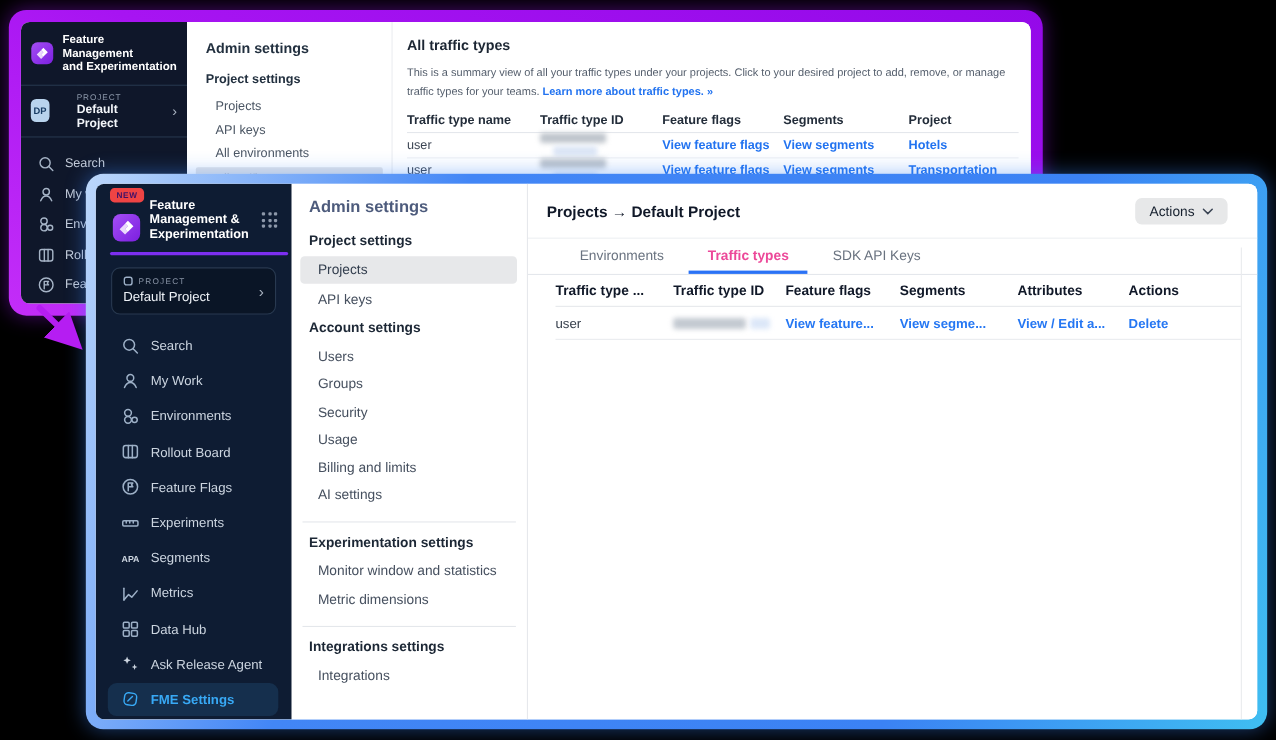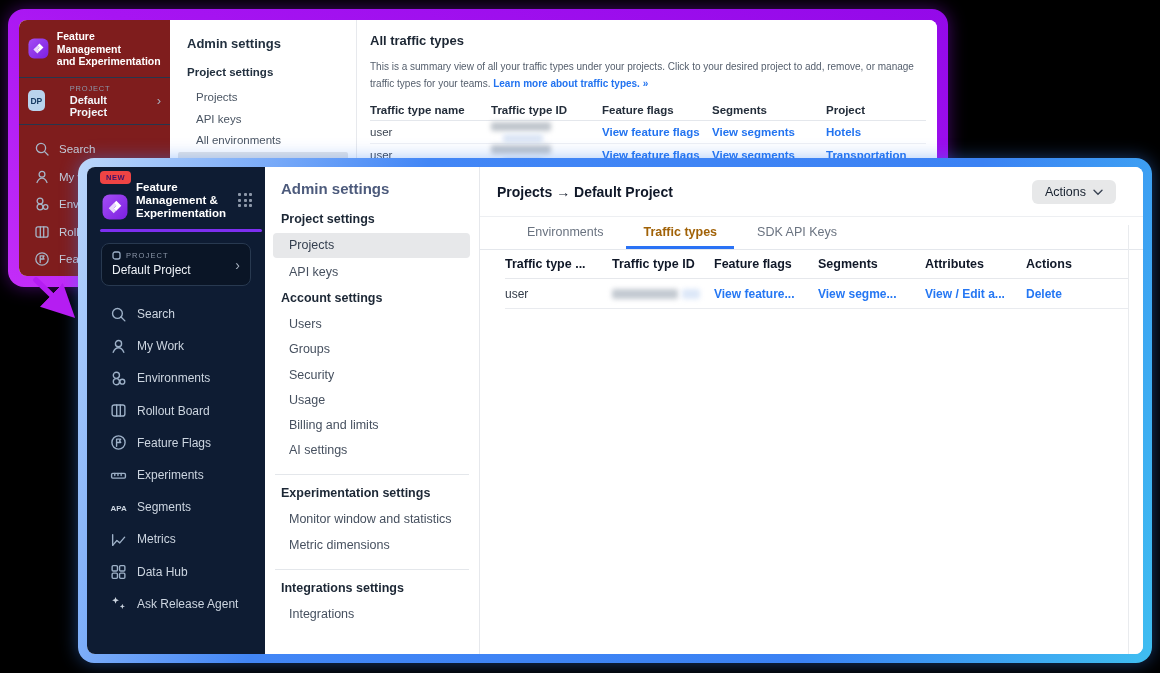--- a/index.html
+++ b/index.html
@@ -16,21 +16,21 @@
                background:linear-gradient(110deg,#bcd7fb 0%,#4286f6 28%,#3b82f4 72%,#3fbef1 100%);
                box-shadow:0 0 18px rgba(60,130,245,.45); }
   .win-inner { width:100%; height:100%; background:#fff; border-radius:8px;
                overflow:hidden; display:flex; }
 
   
   .anno-arrow { position:absolute; left:24px; top:270px; z-index:4; }
 
   
   .win-back { font-size:11.5px; }
-  .p-side { width:151px; flex-shrink:0; background:#7f1d1d; color:#c3cbd8; }
+  .p-side { width:151px; flex-shrink:0; background:#0f172a; color:#c3cbd8; }
   .p-logo { display:flex; gap:8px; padding:10px 9px 9px 9px; align-items:center; }
   .p-logo-text { display:flex; flex-direction:column; color:#fff; font-weight:bold;
                  font-size:10.5px; line-height:12.5px; }
   .p-divider { border-top:1px solid #26364d; }
   .p-project { display:flex; align-items:center; gap:25px; padding:6px 9px; cursor:pointer; }
   .dp-badge { width:21px; height:21px; border-radius:5px; background:#b9d3ed; color:#173b63;
               font-size:8.5px; font-weight:bold; display:flex; align-items:center; justify-content:center; }
   .p-proj-text { display:flex; flex-direction:column; gap:1px; }
   .p-proj-label { font-size:7.5px; letter-spacing:.8px; color:#8d99ab; }
   .p-proj-name  { font-size:11px; font-weight:bold; color:#f2f5f9; }
@@ -99,21 +99,21 @@
   .b-main { flex:1; background:#fff; position:relative; }
   .b-main-rule { position:absolute; right:14px; top:58px; bottom:0; width:1px; background:#e9ebee; }
   .b-header { display:flex; align-items:center; padding:13px 27px 0 17px; }
   .b-header h1 { font-size:14px; font-weight:bold; color:#101828; }
   .actions-btn { margin-left:auto; display:flex; align-items:center; gap:7px; background:#e7e8e9;
                  border:none; border-radius:6px; padding:5px 13px; font-size:12.5px; color:#16202e;
                  font-family:inherit; cursor:pointer; }
   .b-header-divider { border-bottom:1px solid #edeff2; margin-top:12px; }
   .b-tabs { display:flex; gap:6px; padding-left:30px; border-bottom:1px solid #e4e7ec; height:33px; }
   .b-tab { padding:0 17px; line-height:31px; font-size:12.5px; color:#6a7380; cursor:pointer; }
-  .b-tab.active { color:#a16207; font-weight:bold; border-bottom:3px solid #2a72f5; }
+  .b-tab.active { color:#ec4899; font-weight:bold; border-bottom:3px solid #2a72f5; }
   .b-table { margin:0 0 0 25px; width:623px; }
   .bt-row { display:flex; align-items:center; border-bottom:1px solid #e9ebef; }
   .bt-head { height:29px; border-bottom:1px solid #e6e8ec; }
   .bt-head > div { font-weight:bold; color:#101828; font-size:12.5px; }
   .bt-body { height:30px; font-size:12px; color:#333c49; }
   .bc1{width:107px;} .bc2{width:102px;} .bc3{width:104px;} .bc4{width:107px;} .bc5{width:101px;} .bc6{flex:1;}
   .b-link { color:#2577f3; font-weight:600; cursor:pointer; }
   .blob2-gray { width:66px; height:10px; background:#c3c9d1; }
   .blob2-blue { width:18px; height:10px; background:#dce7f8; margin-left:4px; }
 
@@ -363,20 +363,27 @@
                 <rect x="9" y="9.5" width="5" height="5" rx="1"></rect>
               </svg>
             <span>Data Hub</span>
           </li>
           <li>
             <svg class="icon" width="17" height="17" viewBox="0 0 16 16">
                 <path class="fill" fill="#9db0c7" d="M5.2 1.8l.9 2.3 2.3.9-2.3.9-.9 2.3-.9-2.3-2.3-.9 2.3-.9z"></path>
                 <path class="fill" fill="#9db0c7" d="M11.6 8.2l.7 1.8 1.8.7-1.8.7-.7 1.8-.7-1.8-1.8-.7 1.8-.7z"></path>
               </svg>
             <span>Ask Release Agent</span>
+          </li>
+          <li class="active">
+            <svg class="icon" width="17" height="17" viewBox="0 0 17 17">
+                <rect x="3" y="3" width="11" height="11" rx="3.5" transform="rotate(8 8.5 8.5)"></rect>
+                <path d="M6.2 10.3l4.2-4.2"></path>
+              </svg>
+            <span>FME Settings</span>
           </li>
         </ul>
 
       </aside>
 
       <nav class="b-mid">
         <div class="b-mid-title">Admin settings</div>
         <div class="b-mid-section">Project settings</div>
         <div class="b-mid-item active">Projects</div>
         <div class="b-mid-item">API keys</div>

